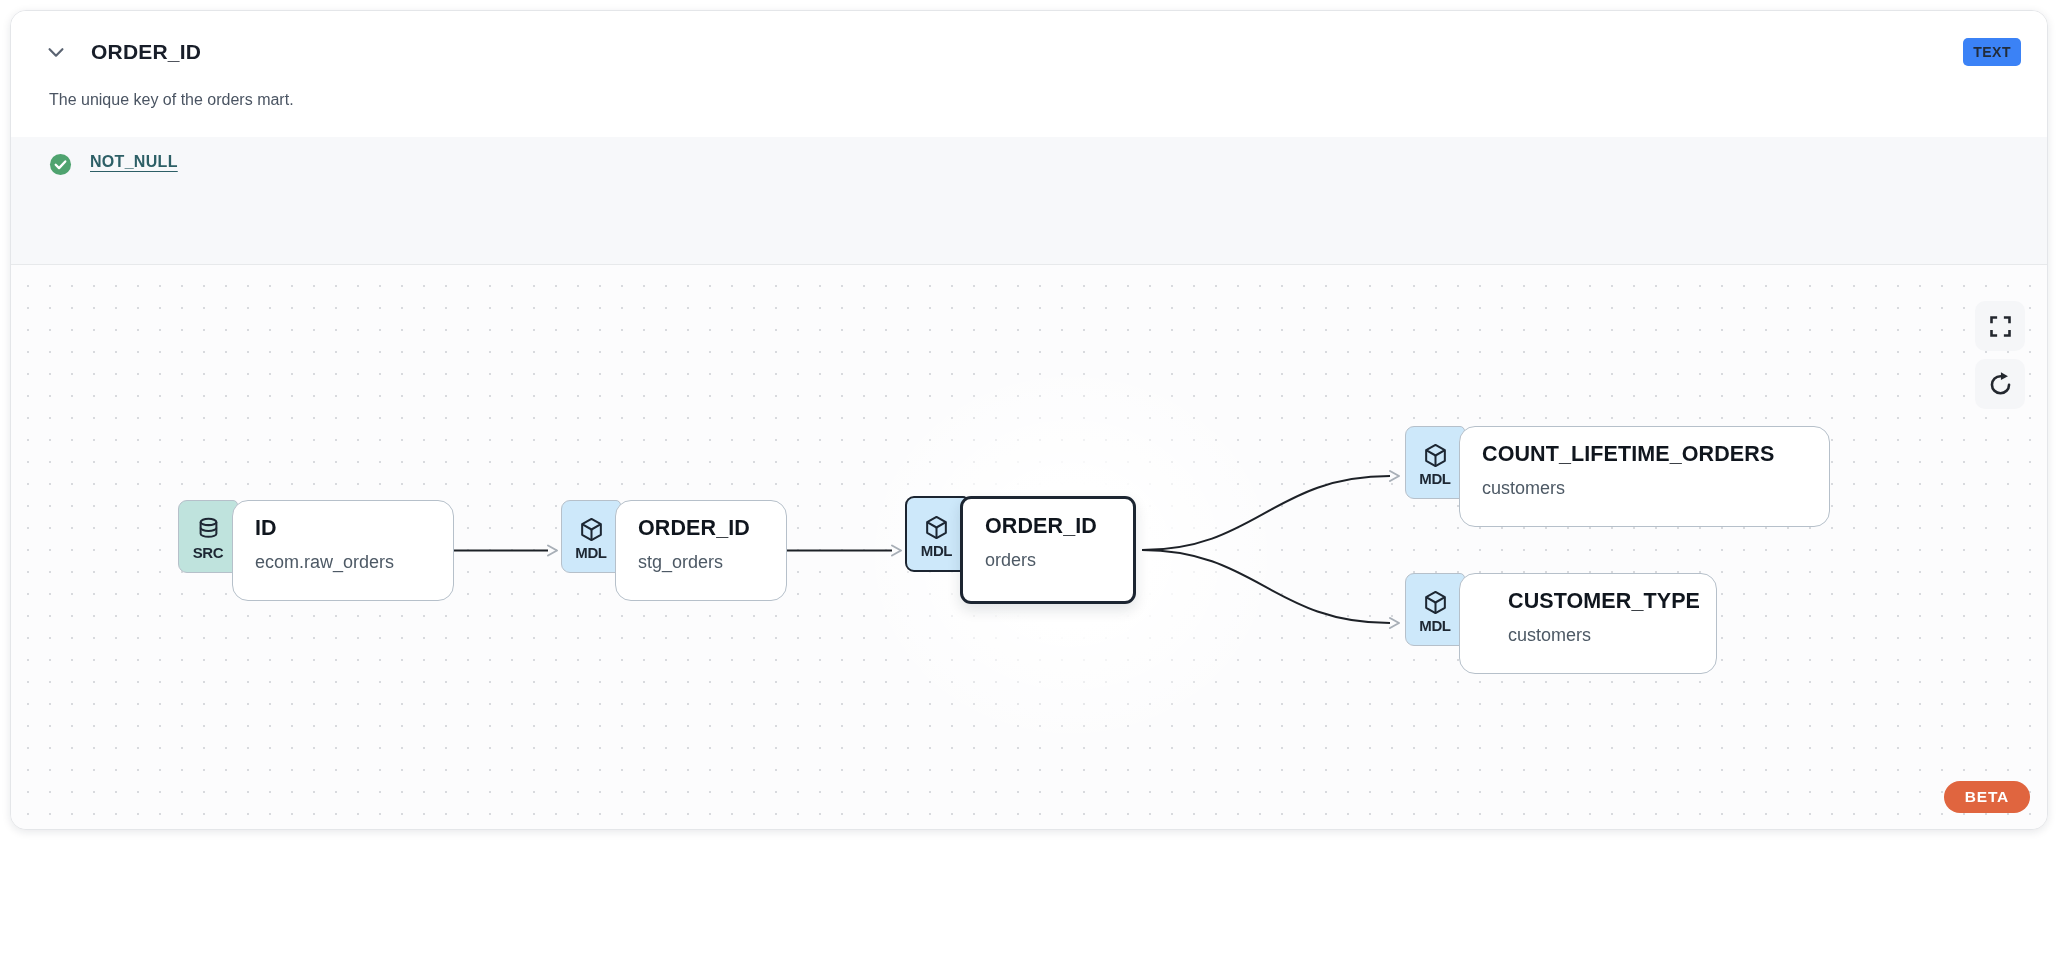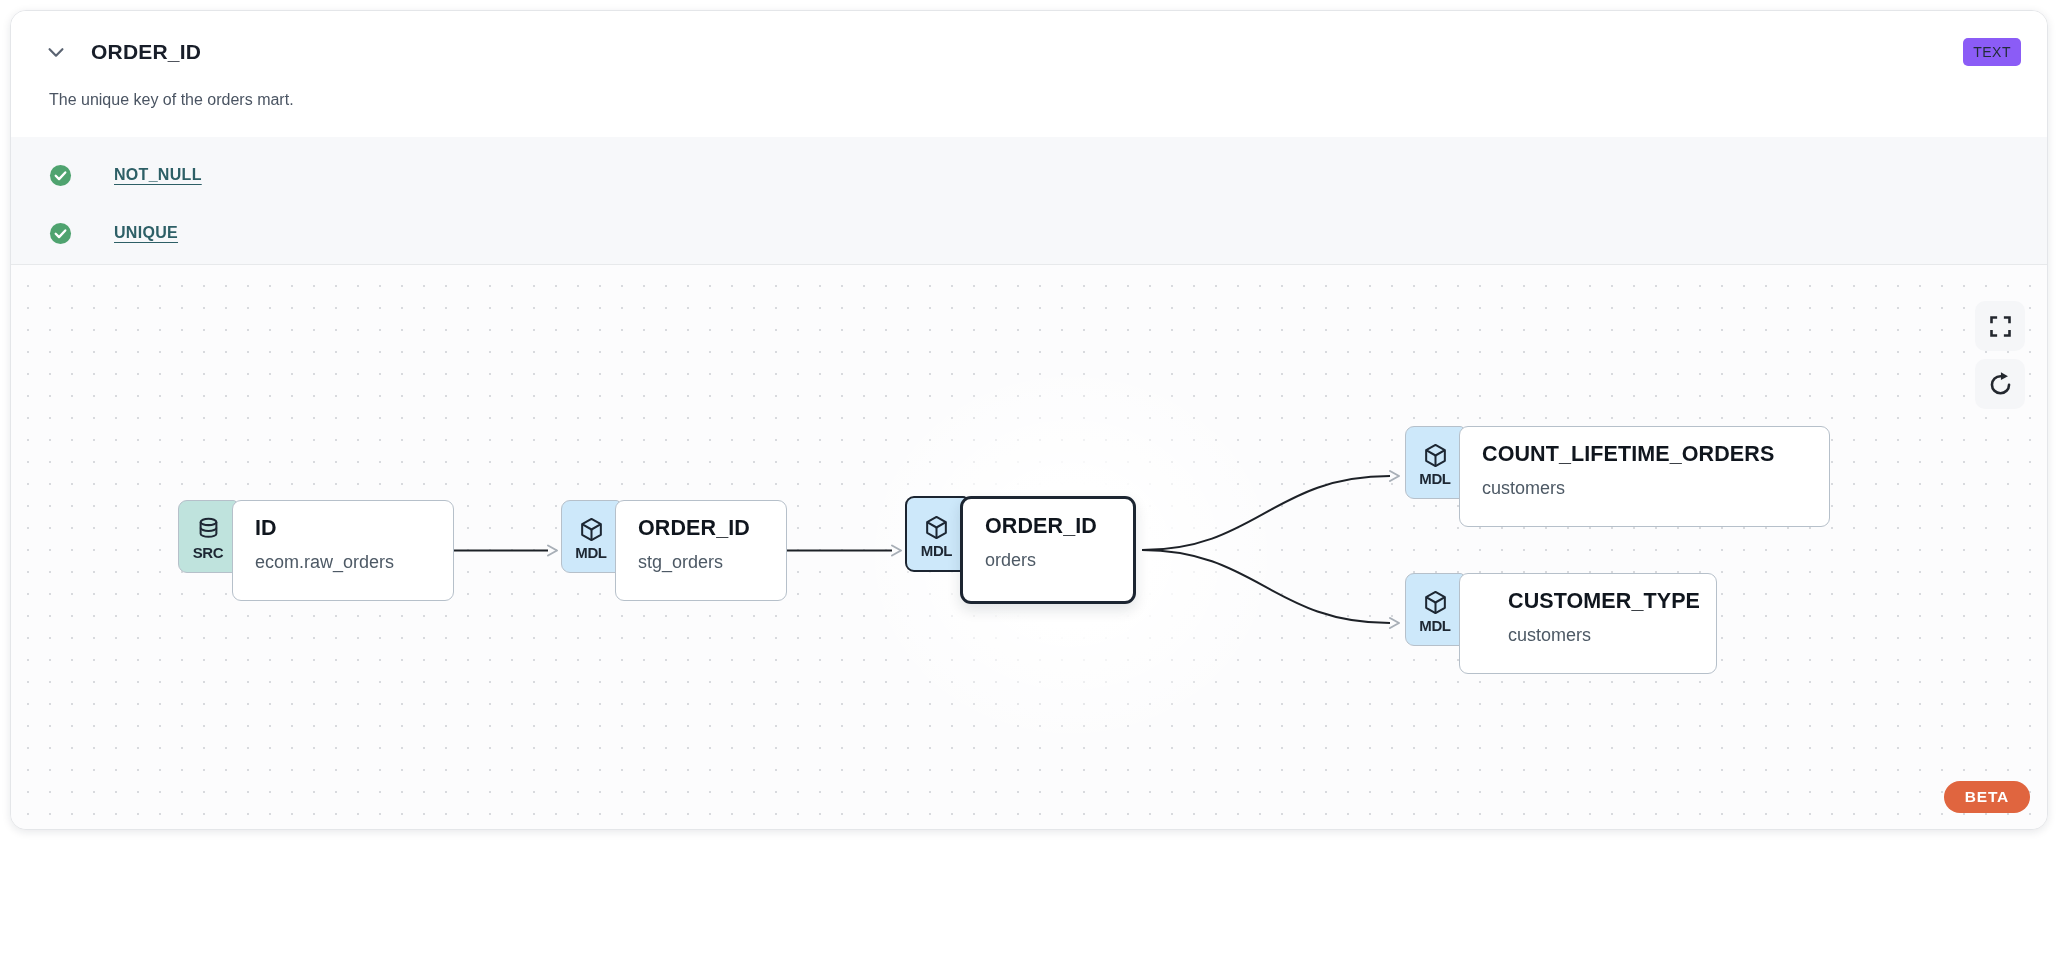--- a/index.html
+++ b/index.html
@@ -12,26 +12,26 @@
     display:flex; flex-direction:column; overflow:hidden;
   }
 
   
   .header { height:126px; background:#ffffff; padding:24px 26px 0 28px; flex:none; }
   .header-row { display:flex; align-items:center; }
   .collapse-btn { width:34px; height:34px; display:flex; align-items:center; justify-content:center; cursor:pointer; border:none; background:transparent; }
   .collapse-btn svg { stroke:#5b6472; }
   .page-title { font-size:21px; font-weight:700; color:#181e29; margin-left:18px; letter-spacing:0.2px; }
   .spacer { flex:1; }
-  .type-badge { background:#8b5cf6; color:#222c3a; font-size:14px; font-weight:400; letter-spacing:0.5px; padding:6px 10px; border-radius:5px; }
+  .type-badge { background:#3b82f6; color:#222c3a; font-size:14px; font-weight:700; letter-spacing:0.5px; padding:6px 10px; border-radius:5px; }
   .description { margin-top:22px; margin-left:10px; font-size:16px; color:#4a5462; }
 
   
   .tests { height:127px; background:#f7f8fa; padding:16px 28px 0 38px; flex:none; }
-  .test-row { display:flex; align-items:center; height:44px; margin-bottom:14px;gap:24px; }
+  .test-row { display:flex; align-items:flex-start; height:44px; margin-bottom:14px; }
   .check-icon { width:23px; height:23px; flex:none; }
   .test-link { margin-left:18px; font-size:16px; font-weight:600; color:#2d5f66; text-decoration:underline; text-underline-offset:4px; letter-spacing:0.3px; cursor:pointer; }
 
   
   .canvas {
     position:relative; flex:1; background:#fcfcfd; border-top:1px solid #e7e9eb;
     background-image:radial-gradient(#d8dade 1.3px, transparent 1.45px);
     background-size:22px 22px; background-position:6px 10px;
   }
   .selection-glow {
@@ -46,21 +46,21 @@
     width:60px; height:73px; flex:none; margin-right:-6px; z-index:1;
     border:1px solid #b6c0ca; border-radius:9px 5px 5px 9px;
     display:flex; flex-direction:column; align-items:center; justify-content:center; gap:1px;
     padding-top:4px;
   }
   .node-tab svg { width:27px; height:27px; stroke:#1d2733; }
   .tab-label { font-size:15px; font-weight:600; color:#1d2733; letter-spacing:-0.4px; }
   .tab-src { background:#bfe3dd; }
   .tab-mdl { background:#cde8fa; }
   .node-card {
-    position:relative; z-index:2; background:#ffffff; border:1px solid #b6c0ca; border-radius:9px;
+    position:relative; z-index:2; background:#ffffff; border:1px solid #b6c0ca; border-radius:16px;
     min-height:101px; padding:15px 20px 0 22px; white-space:nowrap;
   }
   .node-title { font-size:21.5px; font-weight:600; color:#10161e; letter-spacing:0.1px; }
   .node-subtitle { font-size:18px; color:#4d5965; margin-top:11px; }
 
   .node-0 { left:167px; top:235px; }  .node-0 .node-card { width:222px; }
   .node-1 { left:550px; top:235px; }  .node-1 .node-card { width:172px; }
   .node-2 { left:894px; top:231px; }
   .node-2 .node-tab  { width:63px; height:76px; border:2.5px solid #1c2531; margin-right:-8px; }
   .node-2 .node-card { width:176px; min-height:108px; border:3px solid #1c2531; border-radius:11px; box-shadow:0 6px 14px rgba(20,30,45,0.12); }
@@ -100,29 +100,20 @@
 
   <div class="tests">
     <div class="test-row">
       <span class="check-icon">
         <svg viewBox="0 0 24 24" width="23" height="23">
             <circle cx="12" cy="12" r="11" fill="#4fa36f"></circle>
             <polyline points="7 12.3 10.5 15.8 17 8.8" fill="none" stroke="#ffffff" stroke-width="2.4" stroke-linecap="round" stroke-linejoin="round"></polyline>
           </svg>
       </span>
       <a class="test-link">NOT_NULL</a>
-    </div>
-    <div class="test-row">
-      <span class="check-icon">
-        <svg viewBox="0 0 24 24" width="23" height="23">
-            <circle cx="12" cy="12" r="11" fill="#4fa36f"></circle>
-            <polyline points="7 12.3 10.5 15.8 17 8.8" fill="none" stroke="#ffffff" stroke-width="2.4" stroke-linecap="round" stroke-linejoin="round"></polyline>
-          </svg>
-      </span>
-      <a class="test-link">UNIQUE</a>
     </div>
   </div>
 
   <div class="canvas">
     <div class="selection-glow"></div>
 
     <svg class="edges" width="2036" height="689">
       <g fill="none" stroke="#1d2127" stroke-width="2">
         <path d="M443 285.5 L537 285.5"></path>
         <path d="M776 285.5 L881 285.5"></path>

